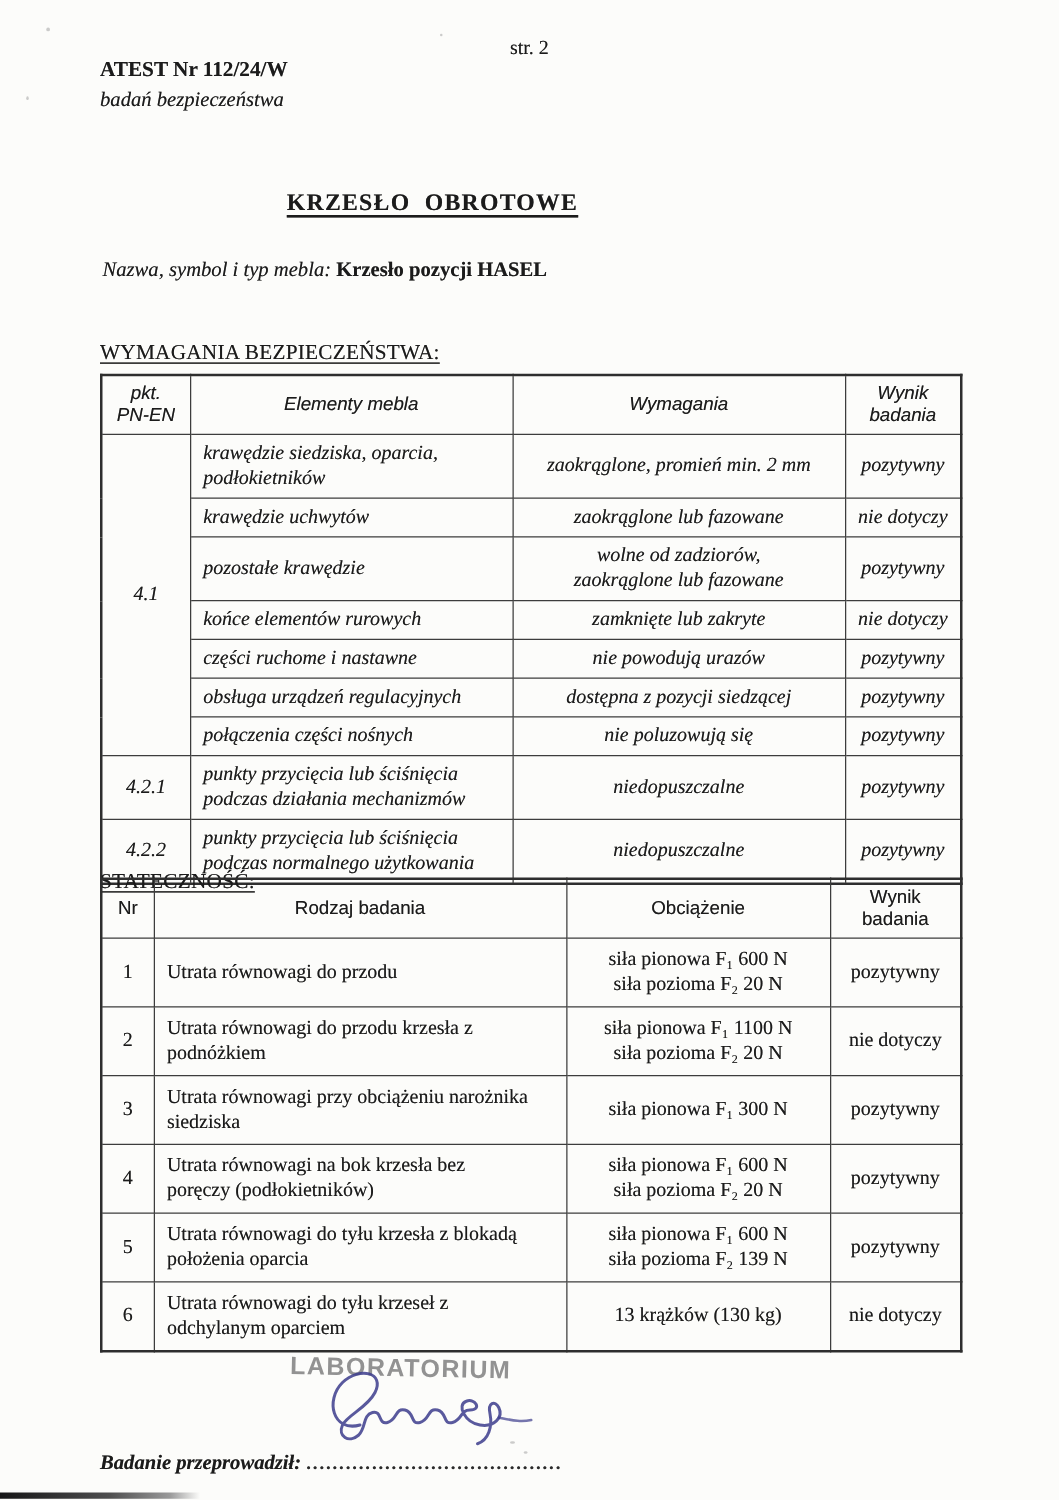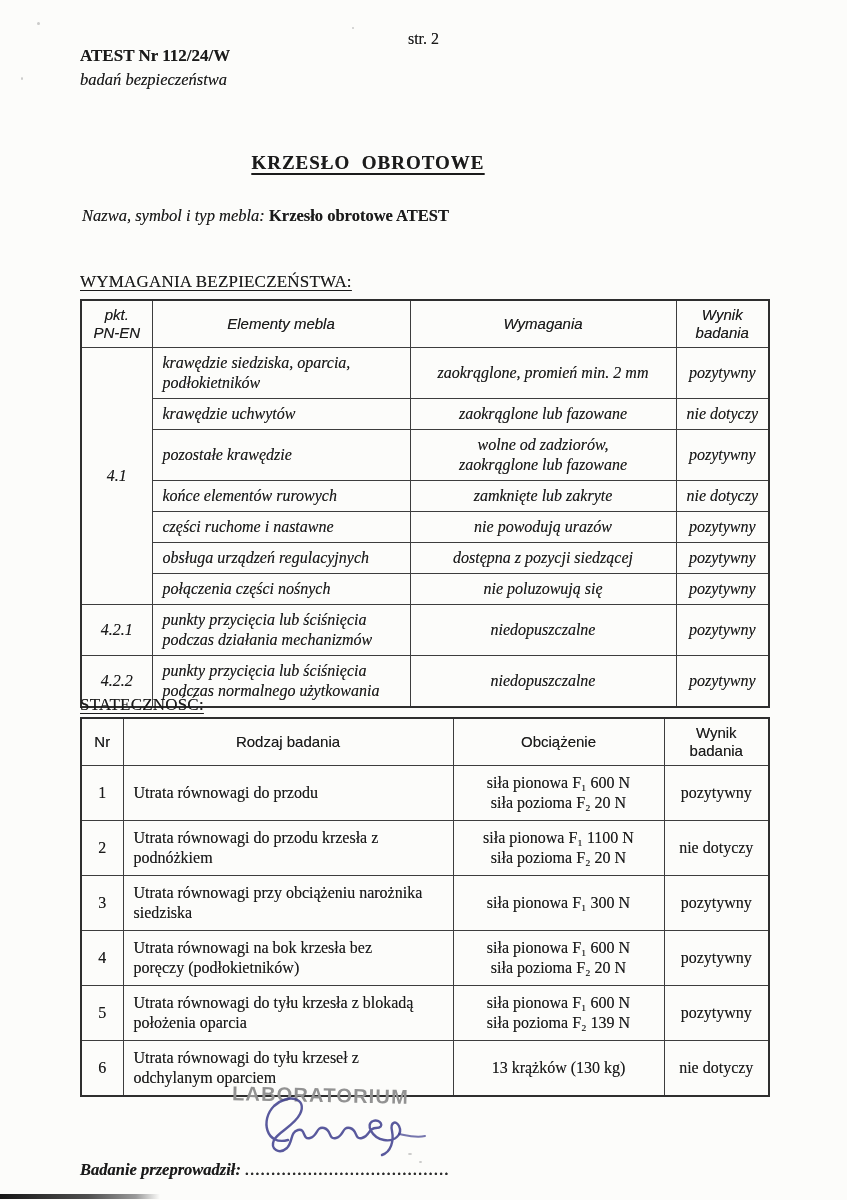--- a/index.html
+++ b/index.html
@@ -8,41 +8,41 @@
     font-family:"Liberation Serif",serif;color:#1b1b1b;overflow:hidden;
     text-shadow:0 0 .3px rgba(20,20,20,.55);
   }
   .abs{position:absolute;}
   .page-num{top:30px;left:0;width:847px;text-align:center;font-size:16px;}
   .atest-no{top:46px;left:80px;font-weight:bold;font-size:17px;}
   .atest-sub{top:70px;left:80px;font-style:italic;font-size:16.5px;}
   .doc-title{
     top:152px;left:0;width:692px;text-align:center;font-weight:bold;font-size:19px;
     letter-spacing:1px;white-space:pre;text-decoration:underline;
-    text-underline-offset:4px;text-decoration-thickness:1.5px;margin-left:22px;
+    text-underline-offset:4px;text-decoration-thickness:1.5px;
   }
   .product-line{top:206px;left:82px;font-size:16.5px;}
   .product-line .lbl{font-style:italic;}
   .product-line .val{font-weight:bold;}
   .section-heading{
     font-size:17px;letter-spacing:.2px;text-decoration:underline;
     text-underline-offset:3px;text-decoration-thickness:1.3px;
   }
   .heading-safety{top:272px;left:80px;text-align:center;}
   .heading-stability{top:695px;left:80px;}
   table{border-collapse:collapse;table-layout:fixed;background:transparent;}
   .doc-table{border:2.2px solid #2e2e2e;}
   th,td{border:1.5px solid #3d3d3d;vertical-align:middle;}
   th{
     font-family:"Liberation Sans","DejaVu Sans",sans-serif;font-weight:400;
     font-size:15px;line-height:1.2;text-align:center;white-space:pre-line;padding:5px 4px;
   }
   td{font-size:16px;line-height:1.25;white-space:pre-line;padding:5px 6px;}
   .safety-table{top:299px;left:80px;width:688px;font-style:italic;}
-  .stability-table{top:717px;left:80px;width:688px;border-radius:11px;}
+  .stability-table{top:702px;left:80px;width:688px;border-radius:11px;}
   .c-pkt,.c-nr,.c-req,.c-load,.c-result{text-align:center;}
   .c-element,.c-test{text-align:left;padding-left:10px;}
   .stability-table td{padding-top:7px;padding-bottom:7px;}
   .footer-line{top:1160px;left:80px;font-size:16.5px;white-space:nowrap;font-weight:bold;}
   .footer-line .lbl{font-style:italic;}
   .footer-line .dots{letter-spacing:1.5px;font-size:15px;color:#2a2a2a;}
   .lab-stamp{
     top:1084px;left:232px;font-family:"Liberation Sans","DejaVu Sans",sans-serif;
     font-weight:600;font-size:20px;letter-spacing:1.2px;color:#929292;
     transform:rotate(1.2deg);text-shadow:none;z-index:2;
@@ -60,21 +60,21 @@
 <div class="page">
 
   <div class="abs page-num">str. 2</div>
   <div class="abs atest-no">ATEST Nr 112/24/W</div>
   <div class="abs atest-sub">badań bezpieczeństwa</div>
 
   <div class="abs doc-title">KRZESŁO  OBROTOWE</div>
 
   <div class="abs product-line">
     <span class="lbl">Nazwa, symbol i typ mebla:</span>
-    <span class="val">Krzesło obrotowe ATEST</span>
+    <span class="val">Krzesło pozycji HASEL</span>
   </div>
 
   <div class="abs section-heading heading-safety">WYMAGANIA BEZPIECZEŃSTWA:</div>
 
   <table class="abs doc-table safety-table" id="safety-table">
     <colgroup>
         <col style="width:71px">
         <col style="width:258px">
         <col style="width:266px">
         <col style="width:93px">

